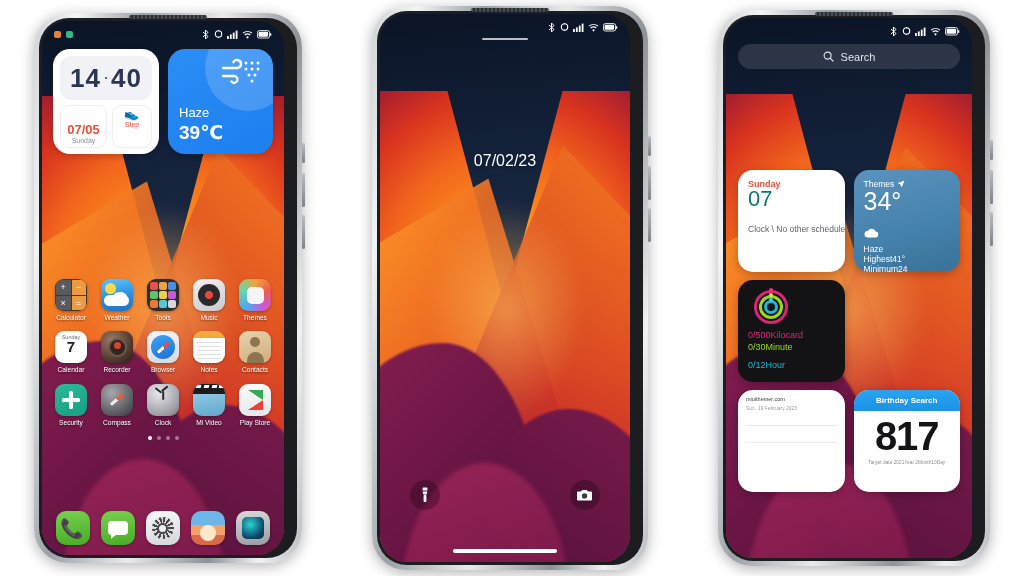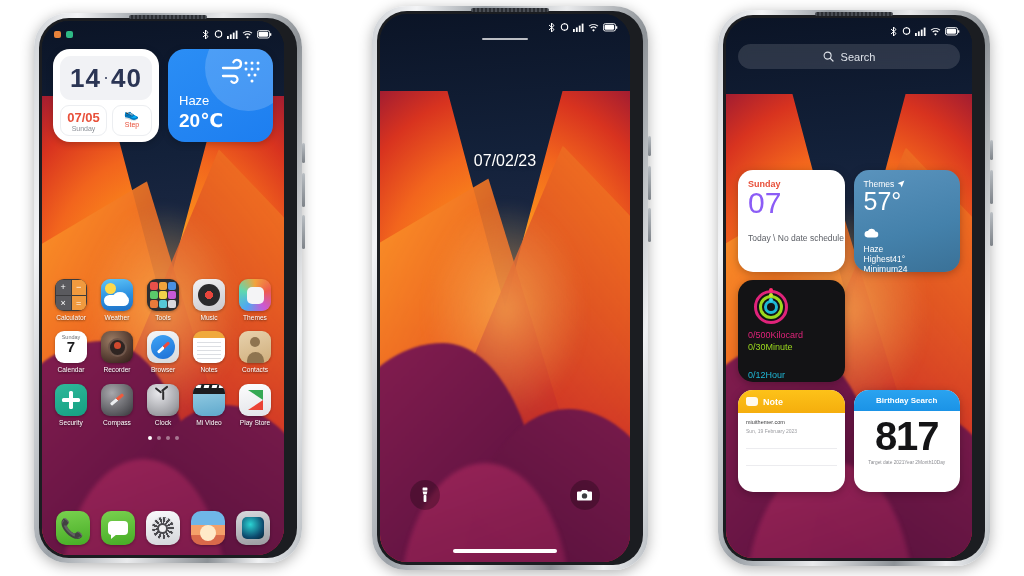--- a/index.html
+++ b/index.html
@@ -66,21 +66,21 @@
 
   
   .p1-widgets{position:absolute;top:28px;left:11px;right:11px;display:flex;gap:9px;z-index:20;}
   .w-clock{width:106px;background:#ffffff;border-radius:17px;padding:7px 7px 6px;box-sizing:border-box;
     box-shadow:0 2px 7px rgba(0,0,0,.22);}
   .w-clock-top{background:#f1f2f5;border-radius:11px;height:44px;display:flex;align-items:center;
     justify-content:center;gap:3px;}
   .w-clock-top .hh,.w-clock-top .mm{font-size:26px;font-weight:700;color:#2b3554;letter-spacing:1px;}
   .w-clock-top .sep{width:2px;height:2px;border-radius:50%;background:#2b3554;margin:0 1px;}
   .w-clock-bot{display:flex;gap:5px;margin-top:5px;}
-  .w-date{flex:1;background:#fff;border:1px solid #eceef1;border-radius:9px;text-align:center;padding:5px 0 3px;}
+  .w-date{flex:1;background:#fff;border:1px solid #eceef1;border-radius:9px;text-align:center;padding:17px 0 3px;}
   .w-date .d1{font-size:13px;font-weight:700;color:#e8503a;line-height:1.05;}
   .w-date .d2{font-size:7px;color:#8b8f96;}
   .w-step{width:38px;background:#fff;border:1px solid #eceef1;border-radius:9px;text-align:center;padding:2px 0 3px;}
   .w-step .si{font-size:12px;line-height:1.1;}
   .w-step .sl{font-size:7px;color:#e8503a;}
   .w-weather{flex:1;border-radius:17px;background:linear-gradient(150deg,#2b8ef5,#1d7ef0);
     position:relative;overflow:hidden;box-shadow:0 2px 7px rgba(0,0,0,.22);padding:10px;box-sizing:border-box;}
   .w-weather .blob{position:absolute;right:-18px;top:-24px;width:86px;height:86px;border-radius:50%;
     background:rgba(255,255,255,.17);}
   .w-weather .wicon{position:absolute;right:9px;top:8px;}
@@ -191,21 +191,21 @@
   .photo-w .sun2{position:absolute;left:8%;bottom:14%;width:100%;height:34%;
     background:linear-gradient(180deg,rgba(240,190,140,.55),rgba(120,140,170,.2));}
 
   .row3{display:flex;gap:9px;position:absolute;left:12px;right:12px;}
   .r-cal{top:152px;} .r-bat{top:262px;} .r-note{top:372px;}
   .card{border-radius:15px;box-shadow:0 2px 8px rgba(0,0,0,.26);overflow:hidden;box-sizing:border-box;}
   .half{width:calc(50% - 4.5px);height:102px;}
 
   .c-cal{background:#fff;padding:9px 10px;}
   .c-cal .day{font-size:9px;color:#e8503a;font-weight:600;}
-  .c-cal .num{font-size:30px;font-weight:500;color:#8b5cf6;line-height:1.05;margin-top:-2px;}
+  .c-cal .num{font-size:22px;font-weight:500;color:#0f766e;line-height:1.05;margin-top:-2px;}
   .c-cal .sched{font-size:8.5px;color:#5c5f66;margin-top:14px;white-space:nowrap;}
 
   .c-wea{background:linear-gradient(165deg,#5a93bd,#4481ab 60%,#3a7197);padding:9px 10px;color:#fff;position:relative;}
   .c-wea .city{font-size:8.5px;display:flex;align-items:center;gap:3px;}
   .c-wea .big{font-size:25px;font-weight:300;line-height:1.05;margin-top:-1px;}
   .c-wea .cicon{margin-top:10px;}
   .c-wea .cond2{font-size:8.5px;margin-top:2px;}
   .c-wea .hilo{font-size:8.5px;}
 
   .c-bat{background:linear-gradient(150deg,#f0dcd4,#eddcc8 50%,#e6d4cf);padding:10px;position:relative;}
@@ -223,21 +223,21 @@
   .c-fit .rings i{position:absolute;border-radius:50%;box-sizing:border-box;}
   .c-fit .rr1{inset:0;border:3px solid #e0237a;}
   .c-fit .rr2{inset:5px;border:3px solid #9bd91e;}
   .c-fit .rr3{inset:10px;border:3px solid #1fb8d6;}
   .c-fit .dt{position:absolute;border-radius:50%;}
   .c-fit .d1{left:15px;top:-2px;width:4px;height:4px;background:#ff2d6f;}
   .c-fit .d2{left:15px;top:3px;width:4px;height:4px;background:#c8e832;}
   .c-fit .d3{left:15px;top:8px;width:4px;height:4px;background:#30d6ef;}
   .c-fit .l1{font-size:9px;color:#e0237a;margin-top:6px;}
   .c-fit .l2{font-size:9px;color:#9bd91e;margin-top:2px;}
-  .c-fit .l3{font-size:9px;color:#1fb8d6;margin-top:18px;}
+  .c-fit .l3{font-size:9px;color:#1fb8d6;margin-top:8px;}
 
   .c-note{background:#fff;}
   .c-note .hdr{background:linear-gradient(180deg,#fdc219,#f5ae0d);height:23px;display:flex;align-items:center;
     gap:5px;padding:0 8px;}
   .c-note .hdr .fold{width:12px;height:9px;border-radius:1.5px 3px 3px 3px;background:#fff;opacity:.92;}
   .c-note .hdr span{font-size:9px;color:#fff;font-weight:600;}
   .c-note .bdy{padding:6px 8px;}
   .c-note .l-a{font-size:5.5px;color:#3b3b3d;}
   .c-note .l-b{font-size:5px;color:#9b9ca1;margin-top:3px;}
   .c-note .rule{height:1px;background:#ececef;margin-top:14px;}
@@ -337,21 +337,21 @@
                   <circle cx="26" cy="12" r="1.5"></circle>
                     <circle cx="32" cy="12" r="1.5"></circle>
                     <circle cx="38" cy="12" r="1.5"></circle>
                   <circle cx="29" cy="18" r="1.5"></circle>
                     <circle cx="35" cy="18" r="1.5"></circle>
                   <circle cx="32" cy="24" r="1.5"></circle>
                 </g>
               </svg>
             </div>
             <div class="cond">Haze</div>
-            <div class="temp">20℃</div>
+            <div class="temp">39℃</div>
           </div>
         </div>
 
         <div class="appgrid">
 
           <div class="approw">
             <div class="app">
               <div class="appicon ic-calc">
                   <span>+</span>
                   <span>−</span>
@@ -638,30 +638,30 @@
             <i class="figure"></i>
             <i class="skin"></i>
             <i class="arm"></i>
             <i class="arm2"></i>
         </div>
 
         <div class="row3 r-cal">
           <div class="card half c-cal">
             <div class="day">Sunday</div>
             <div class="num">07</div>
-            <div class="sched">Today \ No date schedule</div>
+            <div class="sched">Clock \ No other schedule</div>
           </div>
           <div class="card half c-wea">
             <div class="city">
               <span>Themes</span>
               <svg width="8" height="8" viewBox="0 0 8 8">
                   <path d="M7.4 0.6L0.6 3.3l2.9 1.2 1.2 2.9z" fill="#fff"></path>
                 </svg>
             </div>
-            <div class="big">57°</div>
+            <div class="big">34°</div>
             <div class="cicon">
               <svg width="15" height="10" viewBox="0 0 15 10">
                   <path d="M3.6 9.4h7.6a2.9 2.9 0 00.3-5.8A4.1 4.1 0 003.9 3 2.8 2.8 0 003.6 9.4z" fill="#fff"></path>
                 </svg>
             </div>
             <div class="cond2">Haze</div>
             <div class="hilo">Highest41° Minimum24</div>
           </div>
         </div>
 
@@ -676,24 +676,20 @@
                 <i class="dt d3"></i>
             </div>
             <div class="l1">0/500Kilocard</div>
             <div class="l2">0/30Minute</div>
             <div class="l3">0/12Hour</div>
           </div>
         </div>
 
         <div class="row3 r-note">
           <div class="card half c-note">
-            <div class="hdr">
-              <i class="fold"></i>
-              <span>Note</span>
-            </div>
             <div class="bdy">
               <div class="l-a">miuithemer.com</div>
               <div class="l-b">Sun, 19 February 2023</div>
               <div class="rule"></div>
               <div class="rule2"></div>
             </div>
           </div>
           <div class="card half c-bd">
             <div class="hdr">
               <span>Birthday Search</span>

